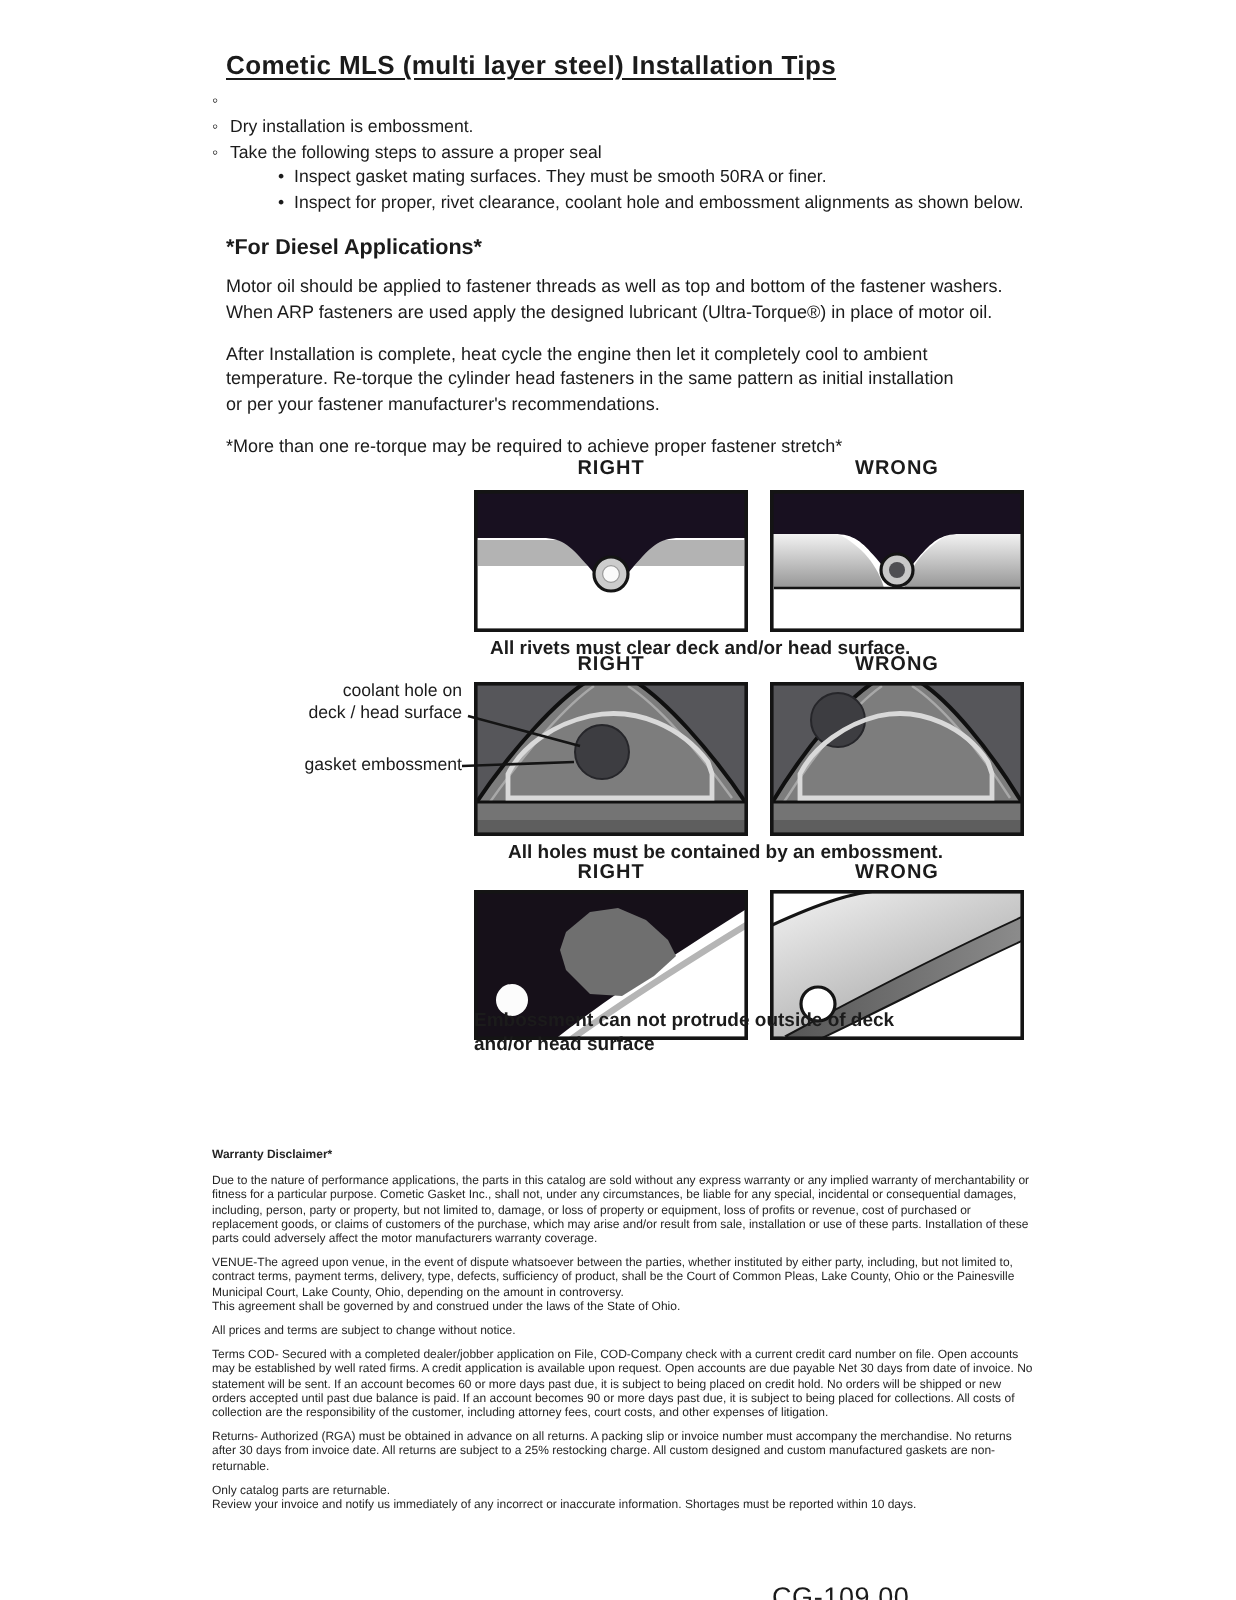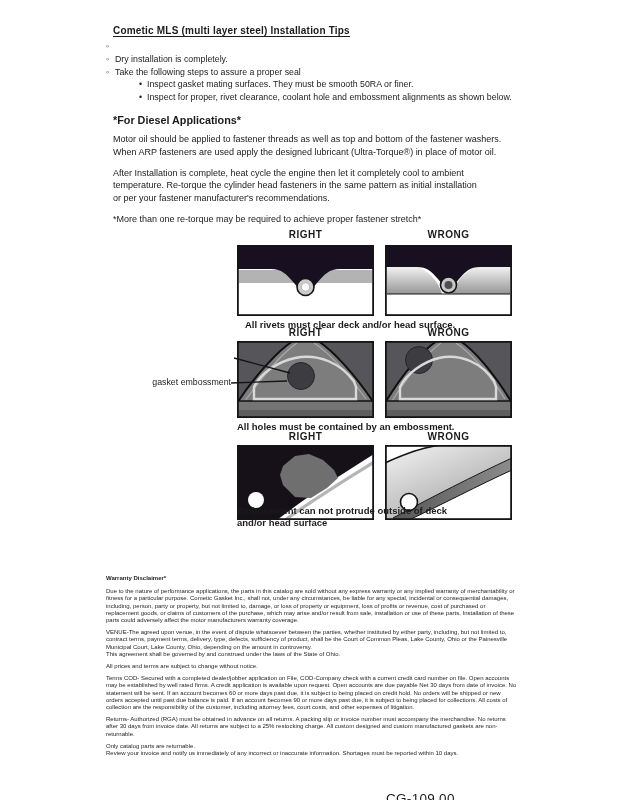--- a/index.html
+++ b/index.html
@@ -3,21 +3,21 @@
 <meta charset="utf-8">
 <style>
   * { margin:0; padding:0; box-sizing:border-box; }
   html,body { background:#ffffff; }
   .page {
     position:relative; width:618px; height:800px; background:#ffffff;
     font-family:"Liberation Sans", sans-serif; color:#1b1b1b; overflow:hidden;
   }
   .content { position:absolute; left:106px; top:0; width:440px; }
   .title {
-    margin:25px 0 0 7px; font-size:10px; font-weight:bold;
+    margin:25px 0 0 7px; font-size:13px; font-weight:bold;
     text-decoration:underline; text-underline-offset:2px; letter-spacing:0.2px;
   }
   .tips { margin-top:4px; font-size:8.8px; line-height:12.8px; }
   .tip { display:flex; }
   .tip .marker { width:9px; flex:0 0 9px; }
   .subtips { margin-left:33px; }
   .subtips .marker { width:8px; flex:0 0 8px; }
   .diesel-heading { margin:10px 0 0 7px; font-size:10.8px; font-weight:bold; }
   .para { margin:7px 0 0 7px; font-size:9px; line-height:12.8px; white-space:pre-line; }
   .para.p2 { margin-top:8px; }
@@ -44,21 +44,21 @@
 
   <div class="content">
     <div class="title">Cometic MLS (multi layer steel) Installation Tips</div>
 
     <div class="tips">
       <div class="tip">
         <span class="marker">◦</span>
       </div>
       <div class="tip">
         <span class="marker">◦</span>
-        <span>Dry installation is completely.</span>
+        <span>Dry installation is embossment.</span>
       </div>
       <div class="tip">
         <span class="marker">◦</span>
         <span>Take the following steps to assure a proper seal</span>
       </div>
       <div class="subtips">
         <div class="tip">
           <span class="marker">•</span>
           <span>Inspect gasket mating surfaces.  They must be smooth 50RA or finer.</span>
         </div>
@@ -103,20 +103,22 @@
     <path d="M125,22 H90 C78,28 70,38 67,49 L125,49 Z" fill="url(#gw1)"></path>
     <path d="M2,49 H125" stroke="#141414" stroke-width="1.2"></path>
     <path d="M0,0 H127 V22 H95 C85,22 81,26 74,34 C68,41 66,44 63.5,44 C61,44 59,41 53,34 C46,26 42,22 32,22 H0 Z" fill="#181020"></path>
     <circle cx="63.5" cy="40" r="8" fill="#c8c8c8" stroke="#141414" stroke-width="1.6"></circle>
     <circle cx="63.5" cy="40" r="4" fill="#4e4e52"></circle>
     <rect x="0.9" y="0.9" width="125.2" height="69.2" fill="none" stroke="#141414" stroke-width="1.8"></rect>
   </svg>
 
   <div class="dg-caption" style="left:245px;top:319px">All rivets must clear deck and/or head surface.</div>
 
+  <div class="callout" style="top:340px">coolant hole on
+deck / head surface</div>
   <div class="callout" style="top:377px">gasket embossment</div>
 
   <div class="dg-header" style="left:237px;width:137px;top:327px">RIGHT</div>
   <div class="dg-header" style="left:385px;width:127px;top:327px">WRONG</div>
 
   <svg class="dbox" style="left:237px;top:341px" width="137" height="77" viewBox="0 0 137 77">
     <rect x="0" y="0" width="137" height="77" fill="#7d7d7d"></rect>
     <path d="M0,0 H56 C42,9 20,32 2,58 L0,62 Z" fill="#56565a"></path>
     <path d="M137,0 H81 C95,9 117,32 135,58 L137,62 Z" fill="#56565a"></path>
     <path d="M56,0 C42,9 20,32 0,62" stroke="#101010" stroke-width="2" fill="none"></path>
@@ -145,21 +147,21 @@
     <circle cx="34" cy="19" r="13.5" fill="#3d3d41" stroke="#26262a" stroke-width="1"></circle>
     <path d="M15,58 L15,46 C22,32 38,21 54,17 C76,12 98,23 109,40 L111,46 L111,58 Z" fill="none" stroke="#d9d9d9" stroke-width="2.4"></path>
     <rect x="0.9" y="0.9" width="125.2" height="75.2" fill="none" stroke="#141414" stroke-width="1.8"></rect>
   </svg>
 
   <svg class="leader-overlay" width="618" height="100" viewBox="0 0 618 100">
     <path d="M234,32 L290,47" stroke="#141414" stroke-width="1.3" fill="none"></path>
     <path d="M231,57 L287,55" stroke="#141414" stroke-width="1.3" fill="none"></path>
   </svg>
 
-  <div class="dg-caption" style="left:237px;top:421px">All holes must be contained by an embossment.</div>
+  <div class="dg-caption" style="left:254px;top:421px">All holes must be contained by an embossment.</div>
 
   <div class="dg-header" style="left:237px;width:137px;top:431px">RIGHT</div>
   <div class="dg-header" style="left:385px;width:127px;top:431px">WRONG</div>
 
   <svg class="dbox" style="left:237px;top:445px" width="137" height="75" viewBox="0 0 137 75">
     <rect x="0" y="0" width="137" height="75" fill="#ffffff"></rect>
     <path d="M0,0 H137 V9 C104,30 72,50 40,75 L0,75 Z" fill="#161019"></path>
     <path d="M137,17 C106,36 76,55 48,75" stroke="#b5b5b5" stroke-width="3.2" fill="none"></path>
     <polygon points="46,21 58,11 72,9 86,15 97,25 101,33 90,43 74,53 58,52 46,40 43,30" fill="#6f6f6f"></polygon>
     <circle cx="19" cy="55" r="8" fill="#fcfcfc"></circle>

